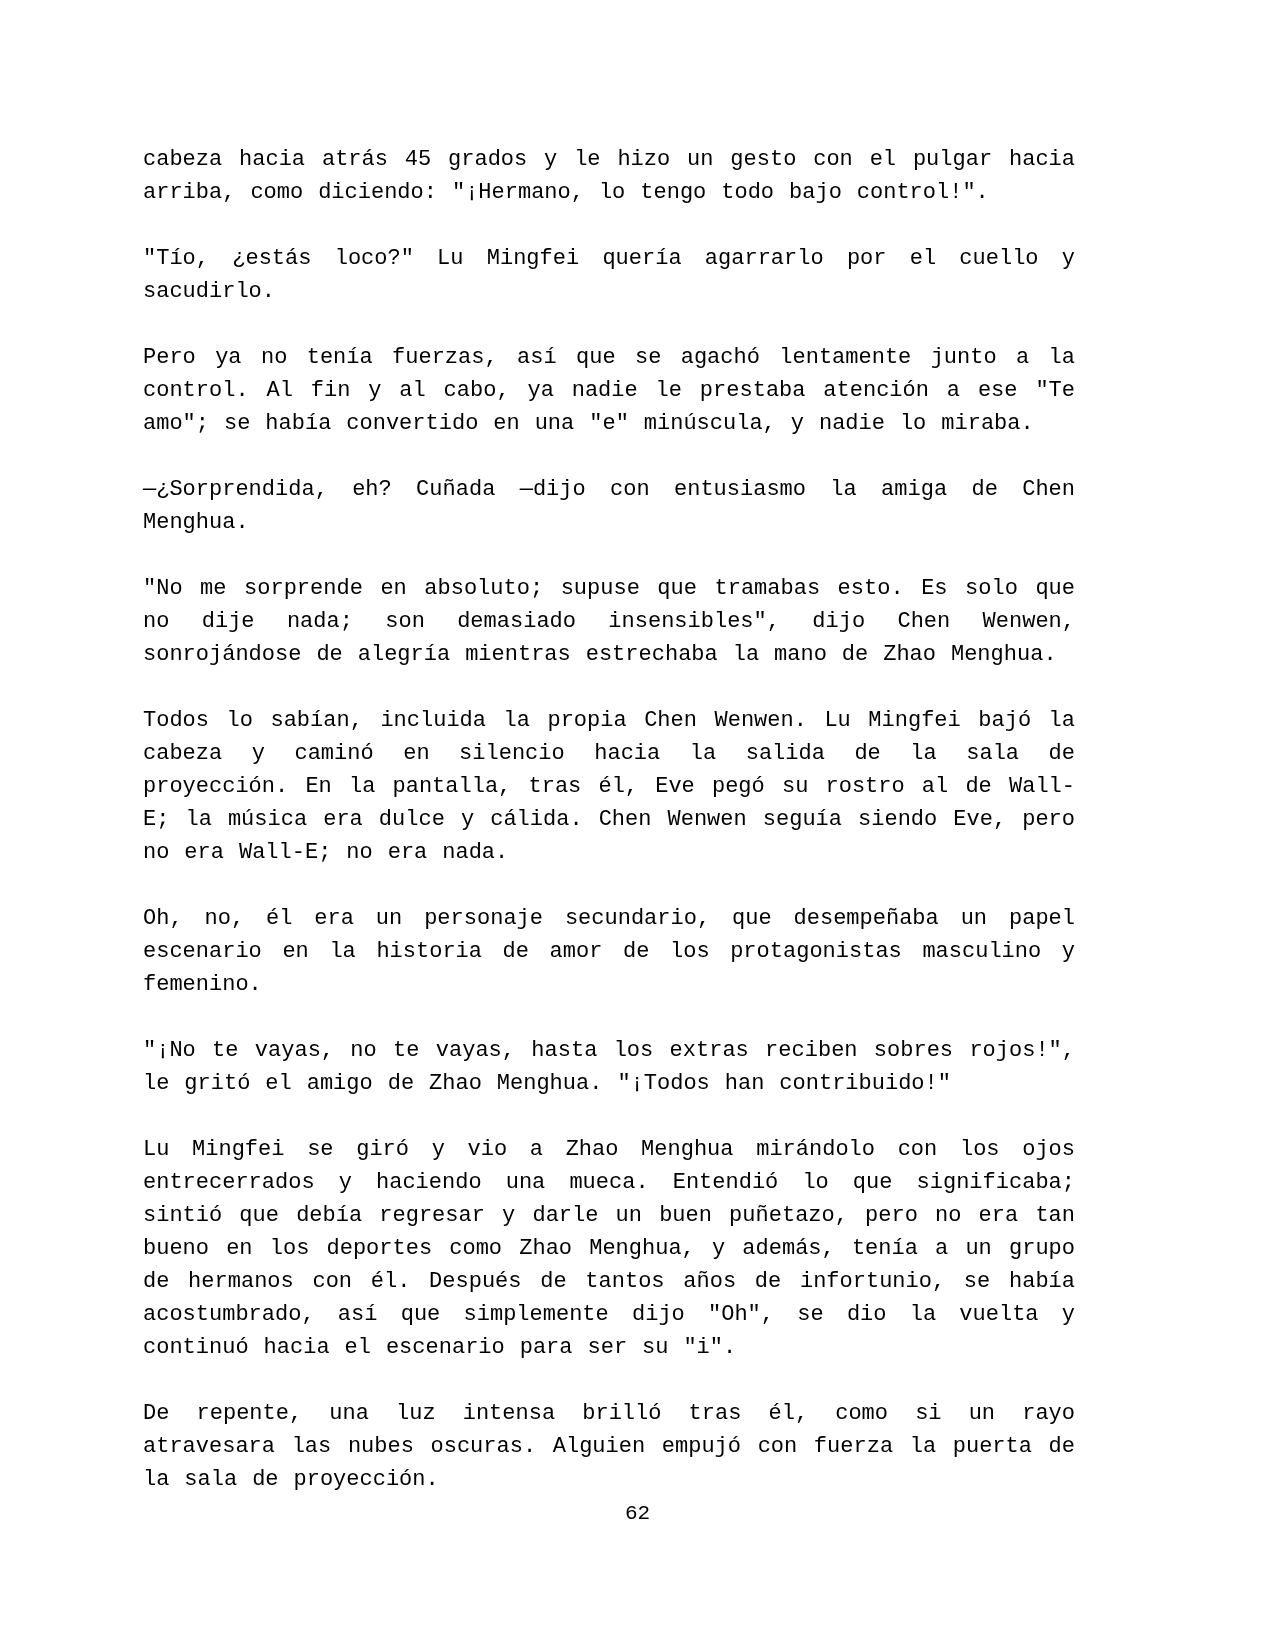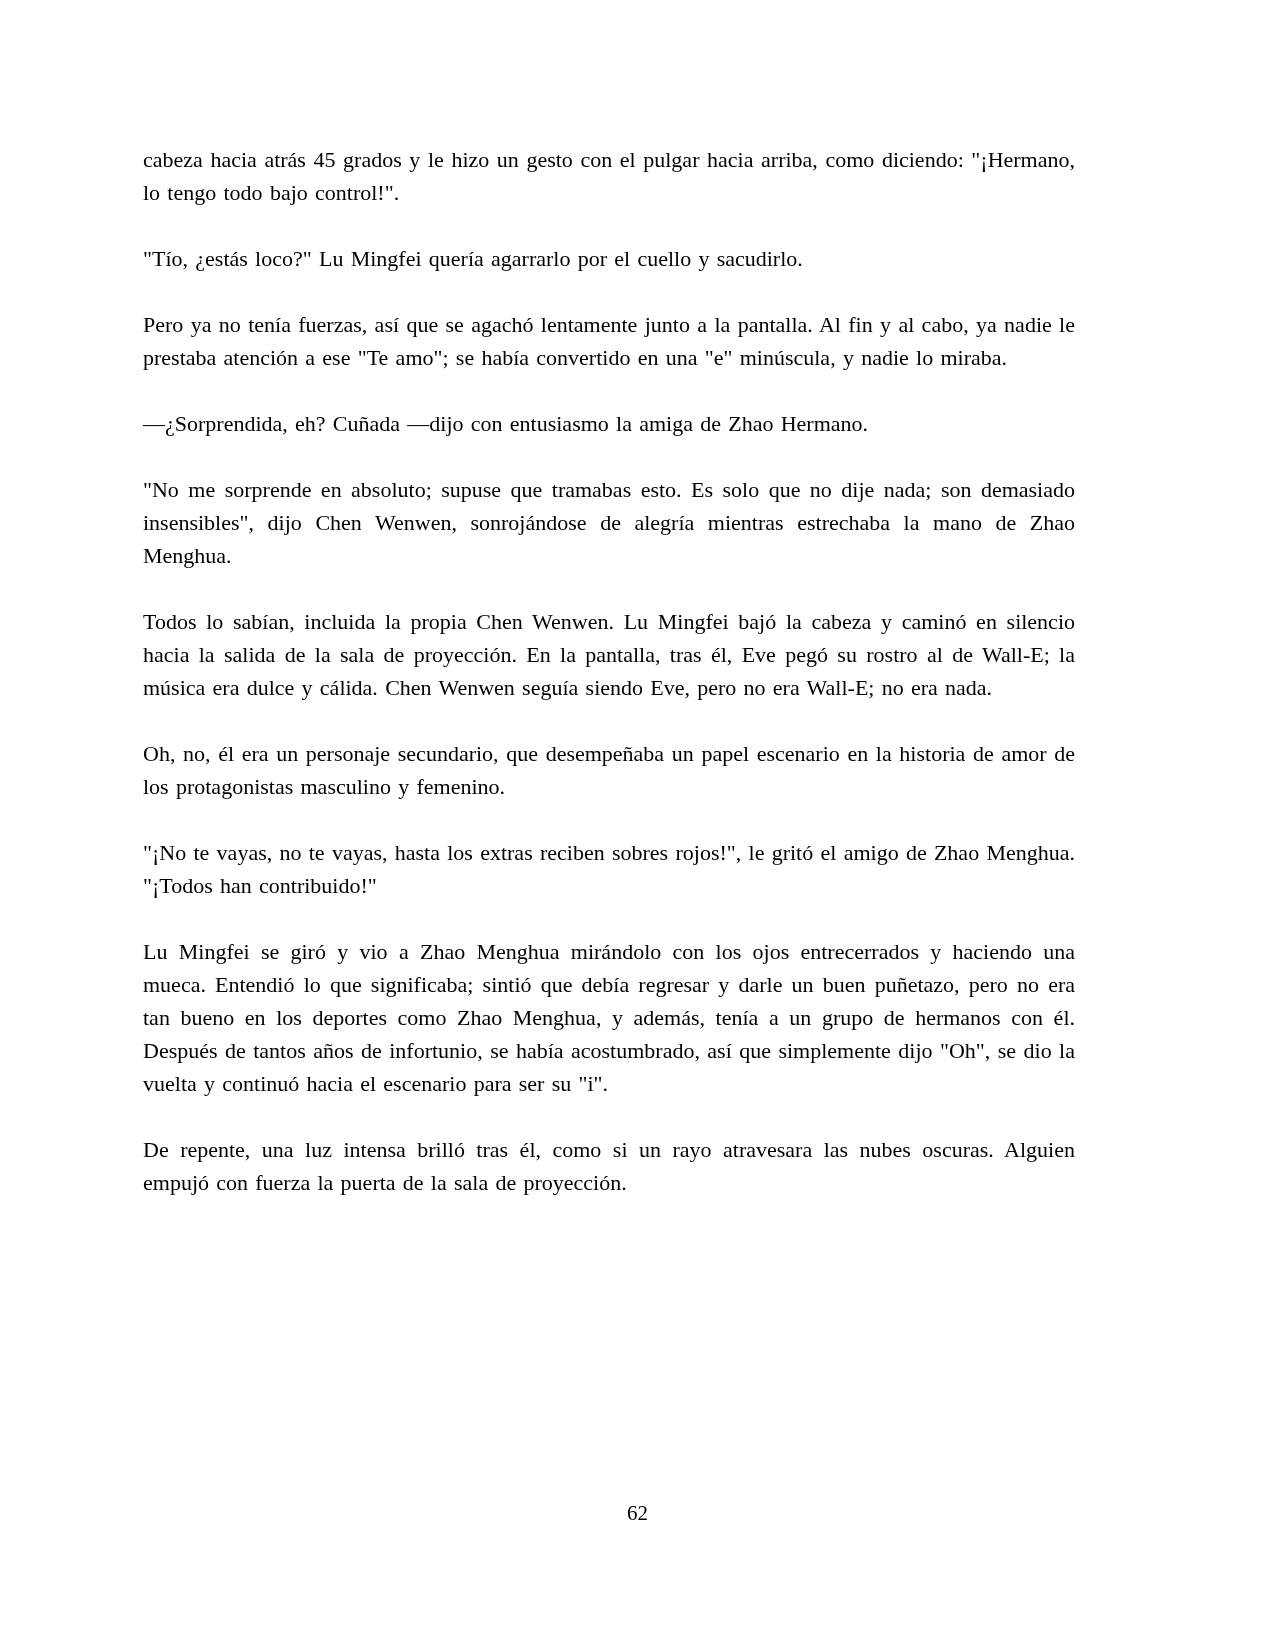--- a/index.html
+++ b/index.html
@@ -8,21 +8,21 @@
     background: #ffffff;
   }
   .page {
     position: relative;
     width: 1275px;
     height: 1650px;
     margin: 0 auto;
     background: #ffffff;
     box-sizing: border-box;
     padding: 143px 200px 0 143px;
-    font-family: Liberation Serif, serif;
+    font-family: Liberation Mono, monospace;
     font-size: 22px;
     line-height: 1.5;
     color: #000000;
     overflow: hidden;
   }
   .body-text p {
     margin: 0 0 33px 0;
     text-align: justify;
     word-spacing: 0.08em;
   }
@@ -36,22 +36,22 @@
     color: #000000;
   }
 </style>
 </head>
 <body>
 
 <div class="page">
   <div class="body-text">
     <p>cabeza hacia atrás 45 grados y le hizo un gesto con el pulgar hacia arriba, como diciendo: "¡Hermano, lo tengo todo bajo control!".</p>
     <p>"Tío, ¿estás loco?" Lu Mingfei quería agarrarlo por el cuello y sacudirlo.</p>
-    <p>Pero ya no tenía fuerzas, así que se agachó lentamente junto a la pantalla. Al fin y al cabo, ya nadie le prestaba atención a ese "Te amo"; se había convertido en una "e" minúscula, y nadie lo miraba.</p>
-    <p>—¿Sorprendida, eh? Cuñada —dijo con entusiasmo la amiga de Zhao Hermano.</p>
+    <p>Pero ya no tenía fuerzas, así que se agachó lentamente junto a la control. Al fin y al cabo, ya nadie le prestaba atención a ese "Te amo"; se había convertido en una "e" minúscula, y nadie lo miraba.</p>
+    <p>—¿Sorprendida, eh? Cuñada —dijo con entusiasmo la amiga de Chen Menghua.</p>
     <p>"No me sorprende en absoluto; supuse que tramabas esto. Es solo que no dije nada; son demasiado insensibles", dijo Chen Wenwen, sonrojándose de alegría mientras estrechaba la mano de Zhao Menghua.</p>
     <p>Todos lo sabían, incluida la propia Chen Wenwen. Lu Mingfei bajó la cabeza y caminó en silencio hacia la salida de la sala de proyección. En la pantalla, tras él, Eve pegó su rostro al de Wall-E; la música era dulce y cálida. Chen Wenwen seguía siendo Eve, pero no era Wall-E; no era nada.</p>
     <p>Oh, no, él era un personaje secundario, que desempeñaba un papel escenario en la historia de amor de los protagonistas masculino y femenino.</p>
     <p>"¡No te vayas, no te vayas, hasta los extras reciben sobres rojos!", le gritó el amigo de Zhao Menghua. "¡Todos han contribuido!"</p>
     <p>Lu Mingfei se giró y vio a Zhao Menghua mirándolo con los ojos entrecerrados y haciendo una mueca. Entendió lo que significaba; sintió que debía regresar y darle un buen puñetazo, pero no era tan bueno en los deportes como Zhao Menghua, y además, tenía a un grupo de hermanos con él. Después de tantos años de infortunio, se había acostumbrado, así que simplemente dijo "Oh", se dio la vuelta y continuó hacia el escenario para ser su "i".</p>
     <p>De repente, una luz intensa brilló tras él, como si un rayo atravesara las nubes oscuras. Alguien empujó con fuerza la puerta de la sala de proyección.</p>
   </div>
   <div class="page-number">62</div>
 </div>
 

